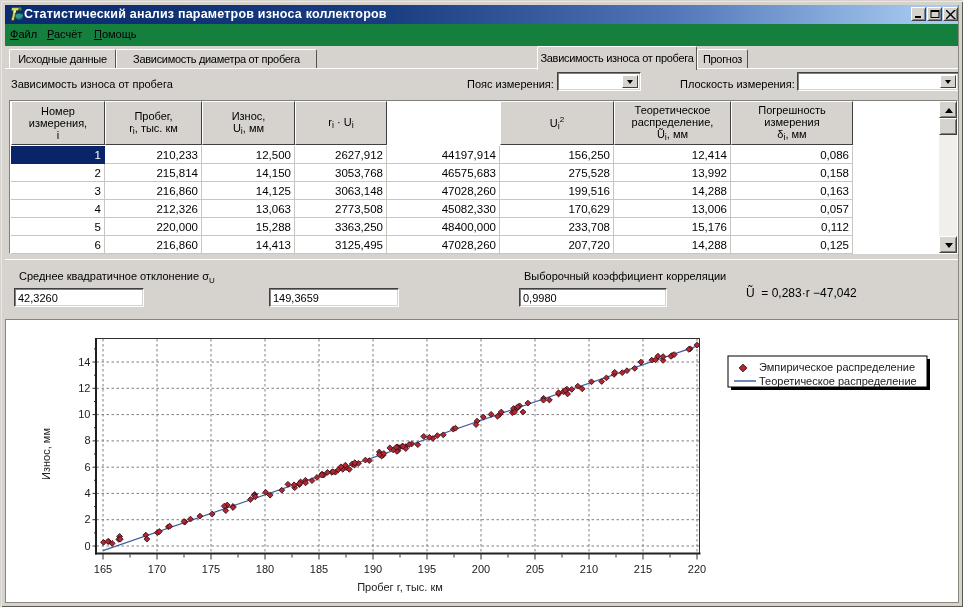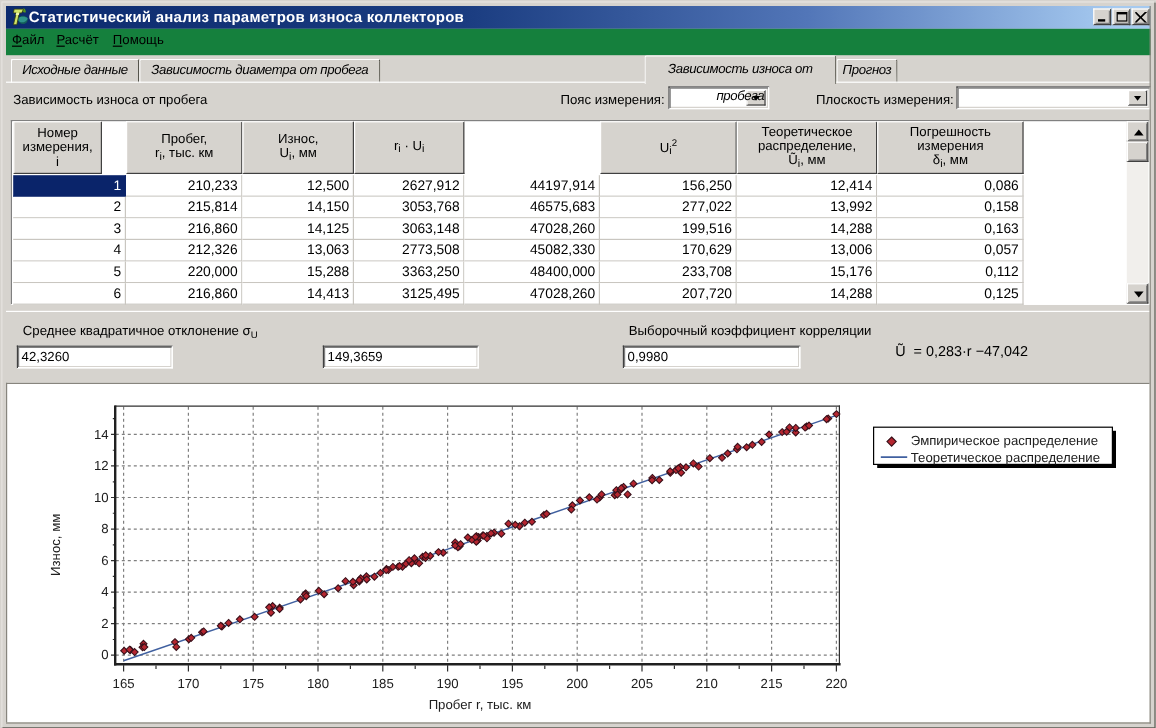--- a/index.html
+++ b/index.html
@@ -12,21 +12,21 @@
 #ticon{position:absolute;left:3px;top:1px;width:16px;height:16px}
 .wbtn{position:absolute;top:2px;width:15px;height:14px;background:#d6d3ce;
  border:1px solid;border-color:#fff #404040 #404040 #fff;box-shadow:inset 1px 1px 0 #d6d3ce, inset -1px -1px 0 #808080;}
 .wbtn svg{position:absolute;left:2px;top:2px}
 #menubar{position:absolute;left:4px;top:23px;right:4px;height:22px;background:#15803d;font-size:11px}
 #menubar span{position:absolute;top:4px}
 #menubar u{text-decoration:underline}
 
 .tab{position:absolute;top:48px;height:20px;background:#d6d3ce;
  border-top:1px solid #fff;border-left:1px solid #fff;border-right:1px solid #55544c;
- border-radius:2px 2px 0 0;font-size:11px;letter-spacing:-0.3px;text-align:center;line-height:19px;font-style:italic;}
+ border-radius:2px 2px 0 0;font-size:11px;letter-spacing:-0.3px;text-align:center;line-height:19px;}
 .tab.sel{top:45px;height:24px;z-index:5;line-height:22px;}
 #tabline{position:absolute;left:4px;top:67px;right:4px;height:1px;background:#fff}
 
 .lbl{position:absolute;white-space:nowrap}
 .combo{position:absolute;height:19px;background:#fff;border:1px solid;border-color:#404040 #fff #fff #404040;
  box-shadow:inset 1px 1px 0 #808080, inset -1px -1px 0 #d6d3ce;}
 .cbtn{position:absolute;right:2px;top:2px;width:16px;height:13px;background:#d6d3ce;
  border:1px solid;border-color:#fff #404040 #404040 #fff;}
 .cbtn:after{content:"";position:absolute;left:4px;top:4px;border:3px solid transparent;border-top:4px solid #000}
 
@@ -93,21 +93,21 @@
  <div class="lbl" style="left:10px;top:77px">Зависимость износа от пробега</div>
  <div class="lbl" style="left:466px;top:77px">Пояс измерения:</div>
  <div class="combo" style="left:556px;top:71px;width:84px">
       <div class="cbtn"></div>
     </div>
  <div class="lbl" style="left:679px;top:77px">Плоскость измерения:</div>
  <div class="combo" style="left:796px;top:71px;width:162px">
       <div class="cbtn"></div>
     </div>
  <div id="grid">
-  <div class="hc" style="left:1px;width:74px">
+  <div class="hc" style="left:1px;width:94px">
         <span>Номер<br>измерения,<br>i</span>
       </div>
   <div class="hc" style="left:95px;width:97px">
         <span>Пробег,<br>r<small>i</small>, тыс. км</span>
       </div>
   <div class="hc" style="left:192px;width:93px">
         <span>Износ,<br>U<small>i</small>, мм</span>
       </div>
   <div class="hc" style="left:285px;width:92px">
         <span>r<small>i</small> · U<small>i</small></span>
@@ -127,21 +127,21 @@
   <div class="dc" style="left:285px;top:45px;width:92px">2627,912</div>
   <div class="dc" style="left:377px;top:45px;width:113px">44197,914</div>
   <div class="dc" style="left:490px;top:45px;width:114px">156,250</div>
   <div class="dc" style="left:604px;top:45px;width:117px">12,414</div>
   <div class="dc" style="left:721px;top:45px;width:122px">0,086</div>
   <div class="dc" style="left:1px;top:63px;width:94px">2</div>
   <div class="dc" style="left:95px;top:63px;width:97px">215,814</div>
   <div class="dc" style="left:192px;top:63px;width:93px">14,150</div>
   <div class="dc" style="left:285px;top:63px;width:92px">3053,768</div>
   <div class="dc" style="left:377px;top:63px;width:113px">46575,683</div>
-  <div class="dc" style="left:490px;top:63px;width:114px">277,022</div>
+  <div class="dc" style="left:490px;top:63px;width:114px">275,528</div>
   <div class="dc" style="left:604px;top:63px;width:117px">13,992</div>
   <div class="dc" style="left:721px;top:63px;width:122px">0,158</div>
   <div class="dc" style="left:1px;top:81px;width:94px">3</div>
   <div class="dc" style="left:95px;top:81px;width:97px">216,860</div>
   <div class="dc" style="left:192px;top:81px;width:93px">14,125</div>
   <div class="dc" style="left:285px;top:81px;width:92px">3063,148</div>
   <div class="dc" style="left:377px;top:81px;width:113px">47028,260</div>
   <div class="dc" style="left:490px;top:81px;width:114px">199,516</div>
   <div class="dc" style="left:604px;top:81px;width:117px">14,288</div>
   <div class="dc" style="left:721px;top:81px;width:122px">0,163</div>

